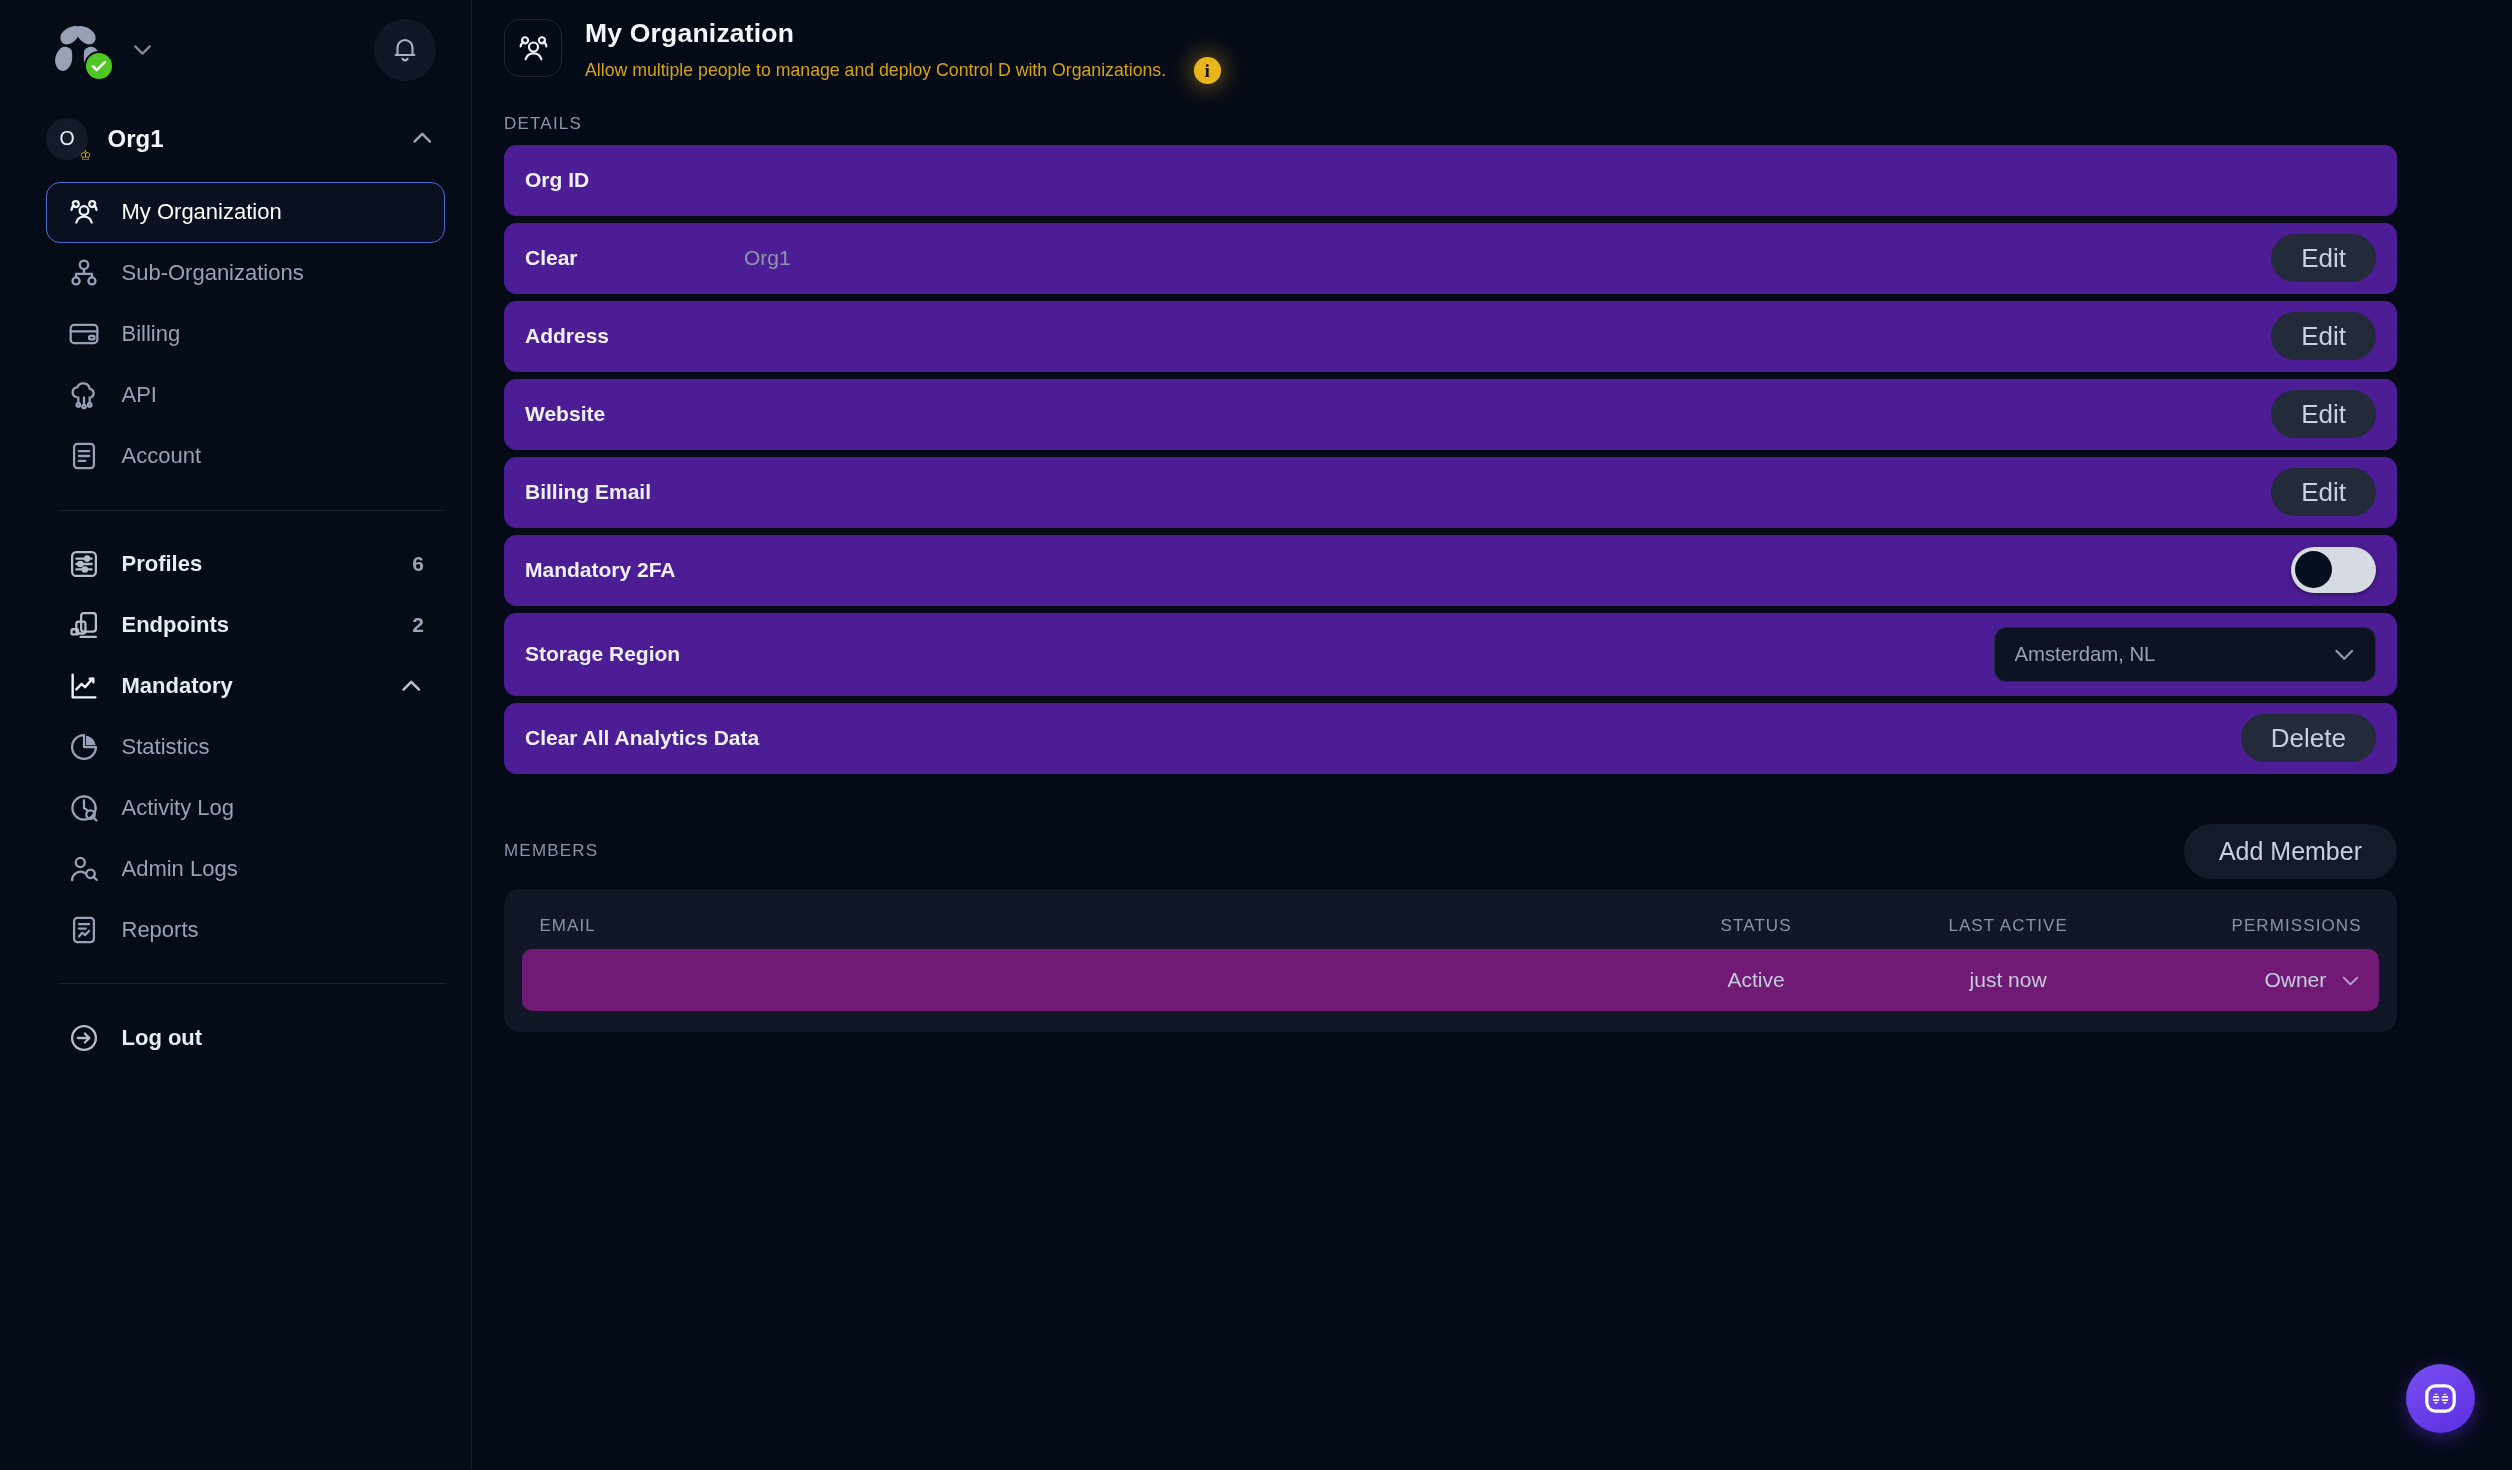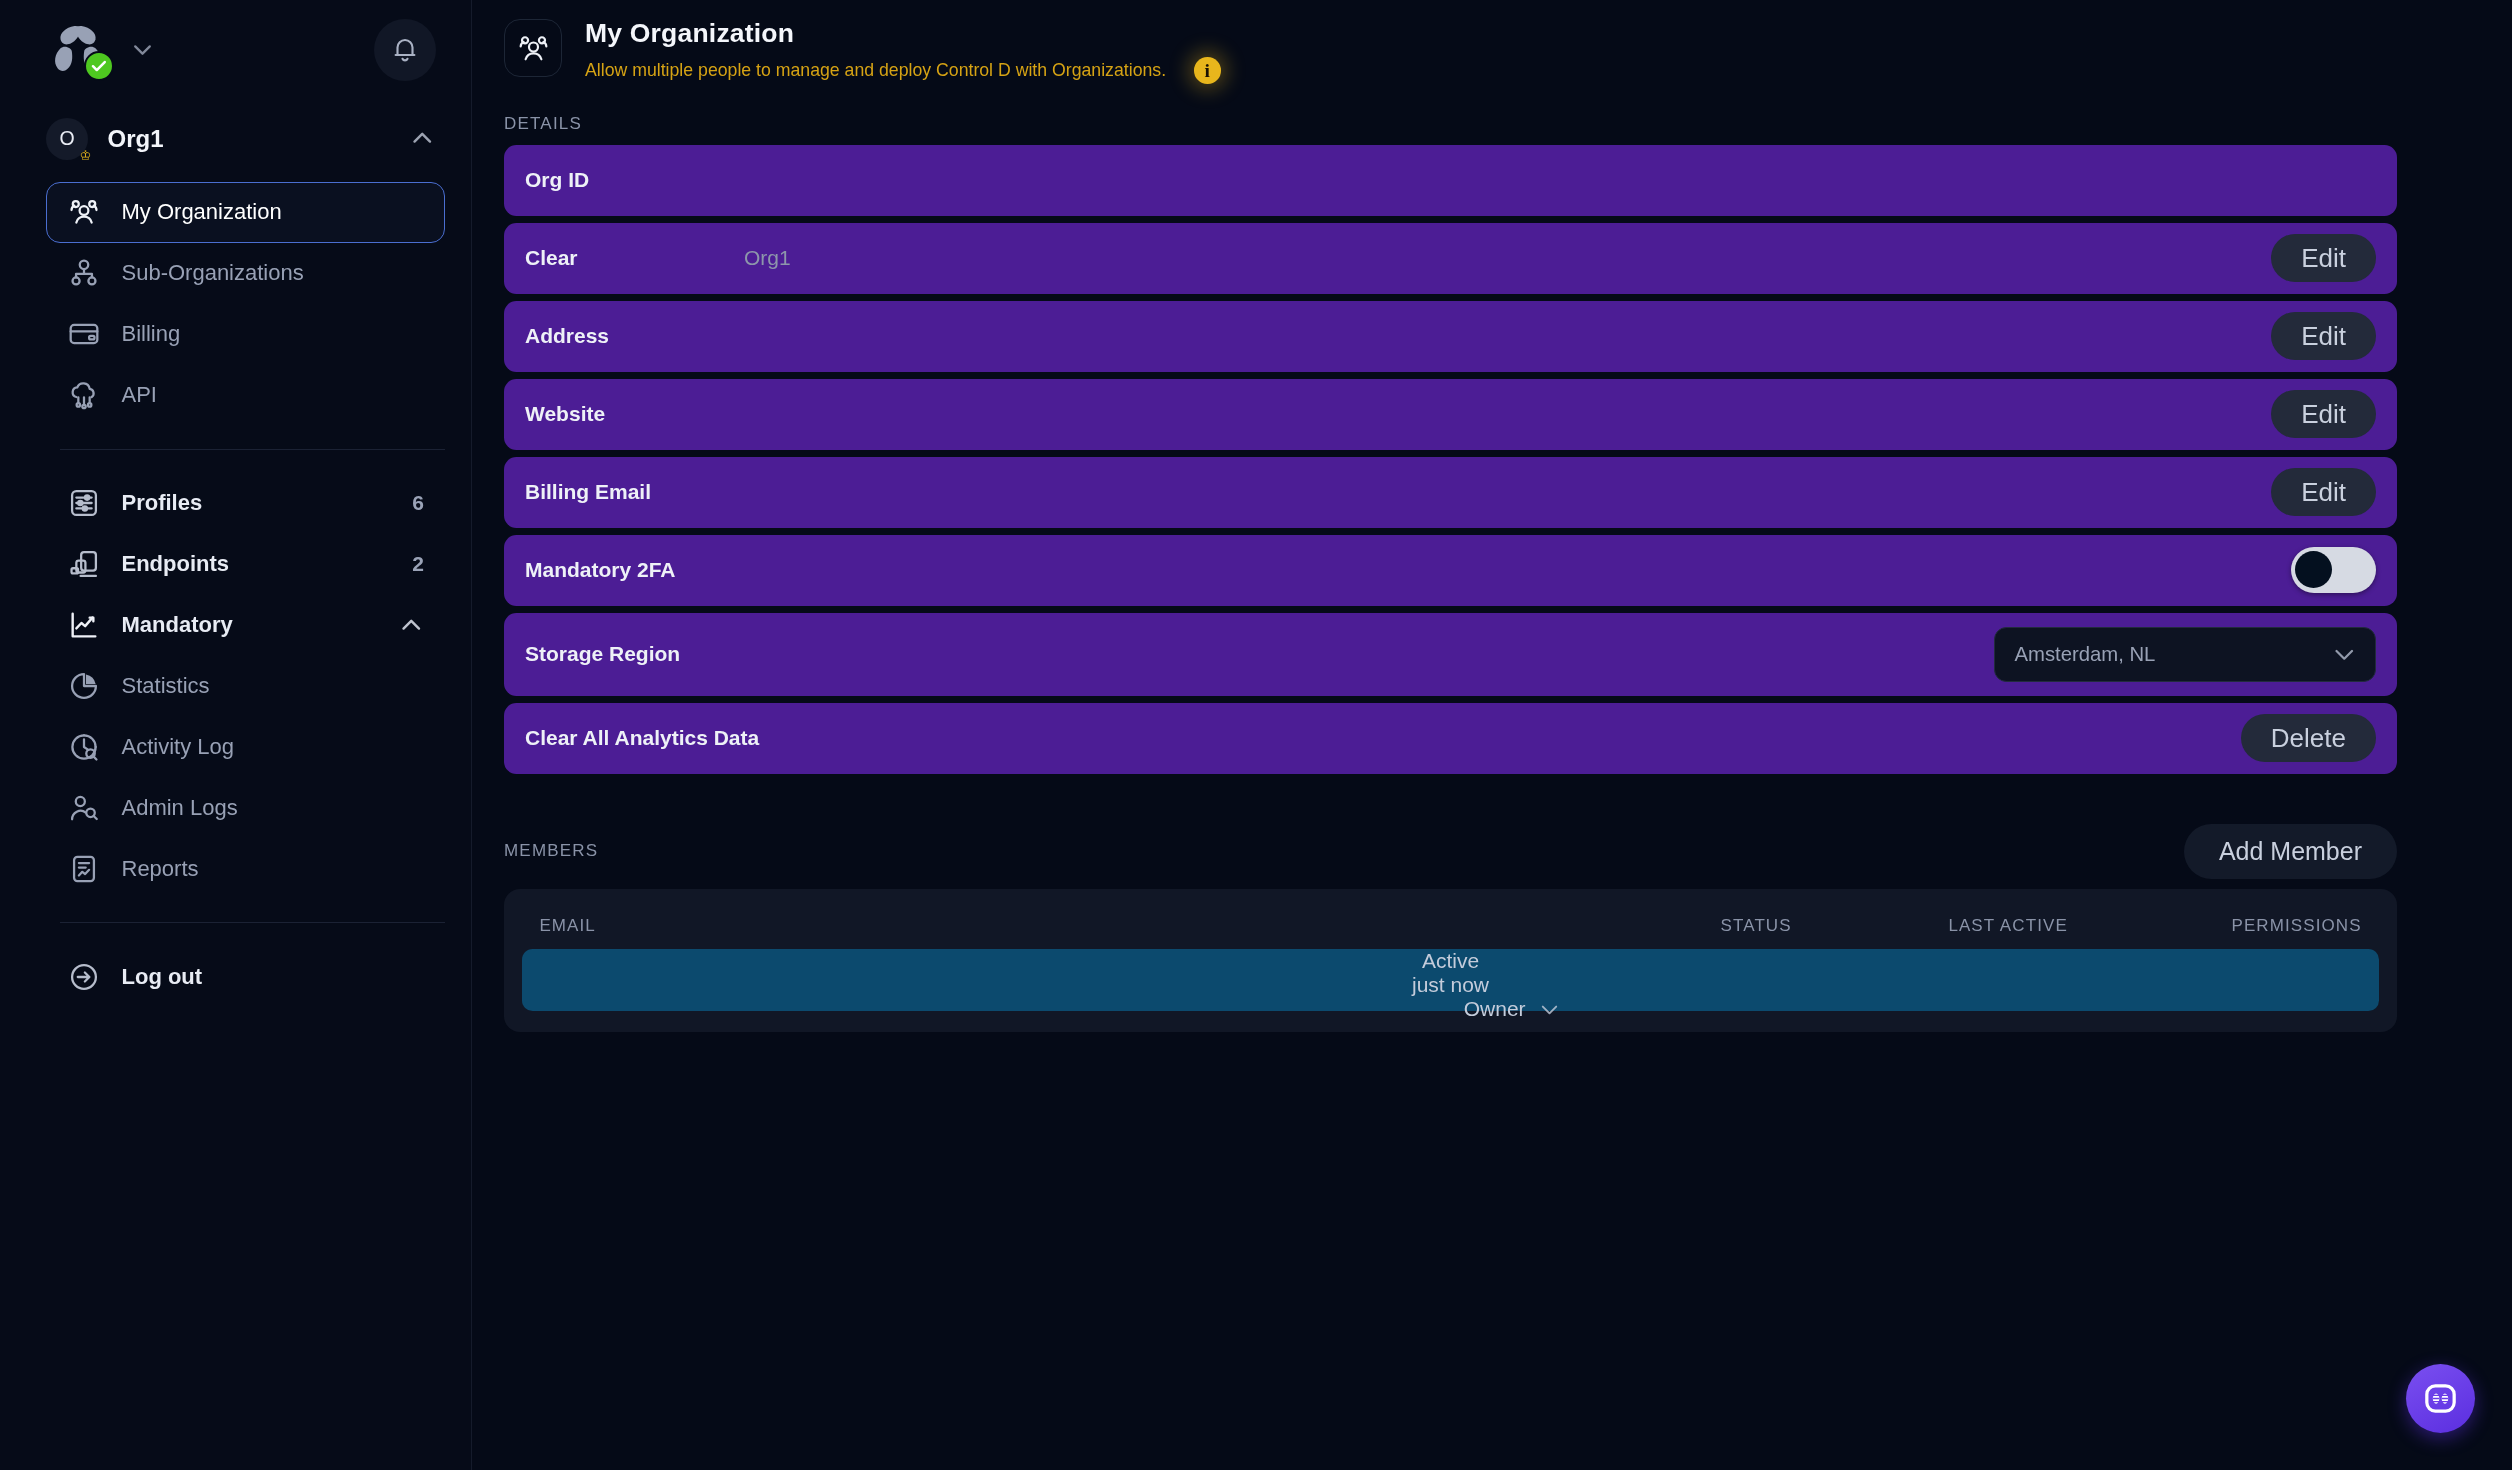--- a/index.html
+++ b/index.html
@@ -175,21 +175,21 @@
     padding: 14px 17.7px 21px 17.7px;
   }
   .thead { display: flex; align-items: center; height: 46px; padding: 0 17.7px; }
   .th { color: #8a93a8; font-size: 17px; letter-spacing: 1.1px; }
   .th.email { flex: 1; text-align: left; }
   .th.status { width: 239px; text-align: center; }
   .th.last { width: 265px; text-align: center; }
   .th.perm { width: 221px; text-align: right; }
   .trow {
     display: flex; align-items: center; height: 62px;
-    background: #0c4a6e; border-radius: 10.6px; padding: 0 17.7px; flex-direction: column;
+    background: #701a75; border-radius: 10.6px; padding: 0 17.7px;
   }
   .td { color: #c4ccdb; font-size: 21px; }
   .td.email { flex: 1; }
   .td.status { width: 239px; text-align: center; }
   .td.last { width: 265px; text-align: center; }
   .td.perm {
     width: 221px; display: flex; align-items: center;
     justify-content: flex-end; gap: 12.4px; cursor: pointer;
   }
   .td.perm svg { width: 23px; height: 23px; opacity: .8; }
@@ -294,20 +294,29 @@
             <path d="M6.6 13.4a3.4 3.4 0 0 1 .6-6.7 4.6 4.6 0 0 1 8.8.9 3.2 3.2 0 0 1 1.4 5.8"></path>
             <path d="M8 13.6v4.1M12 13.6v5.2M16 13.6v4.1"></path>
             <circle cx="8" cy="19" r="1.2"></circle>
               <circle cx="12" cy="20.1" r="1.2"></circle>
               <circle cx="16" cy="19" r="1.2"></circle>
           </svg>
         </span>
         <span class="lbl">API</span>
       </div>
 
+      <div class="nav-item">
+        <span class="ic">
+          <svg viewBox="0 0 24 24" fill="none" stroke="#98a1b5" stroke-width="1.6" stroke-linecap="round" stroke-linejoin="round">
+            <rect x="5" y="3.4" width="14" height="17.2" rx="2.4"></rect>
+              <path d="M8.4 8.6h7.2M8.4 12h7.2M8.4 15.4h4.6"></path>
+          </svg>
+        </span>
+        <span class="lbl">Account</span>
+      </div>
 
       <div class="nav-divider"></div>
 
       <div class="nav-item strong">
         <span class="ic">
           <svg viewBox="0 0 24 24" fill="none" stroke="#b6bdcc" stroke-width="1.6" stroke-linecap="round" stroke-linejoin="round">
             <rect x="3.6" y="3.6" width="16.8" height="16.8" rx="3"></rect>
             <path d="M6.6 8.2h10.8M6.6 12h10.8M6.6 15.8h10.8"></path>
             <circle cx="14.2" cy="8.2" r="1.5" fill="#b6bdcc"></circle>
               <circle cx="9.4" cy="12" r="1.5" fill="#b6bdcc"></circle>

